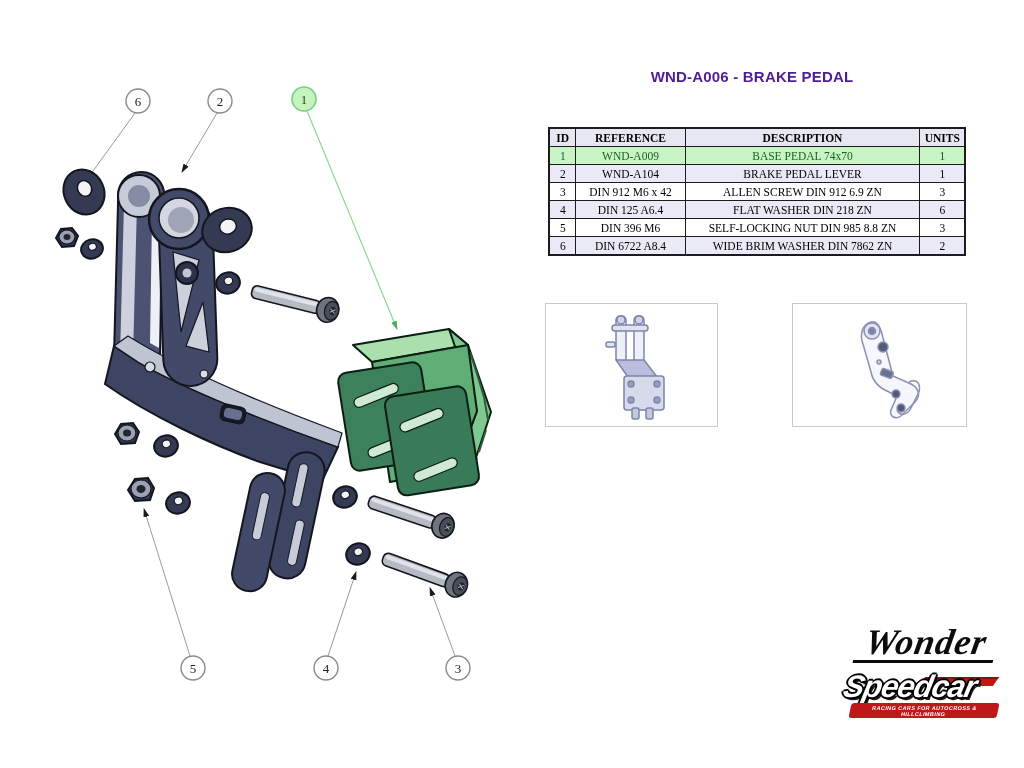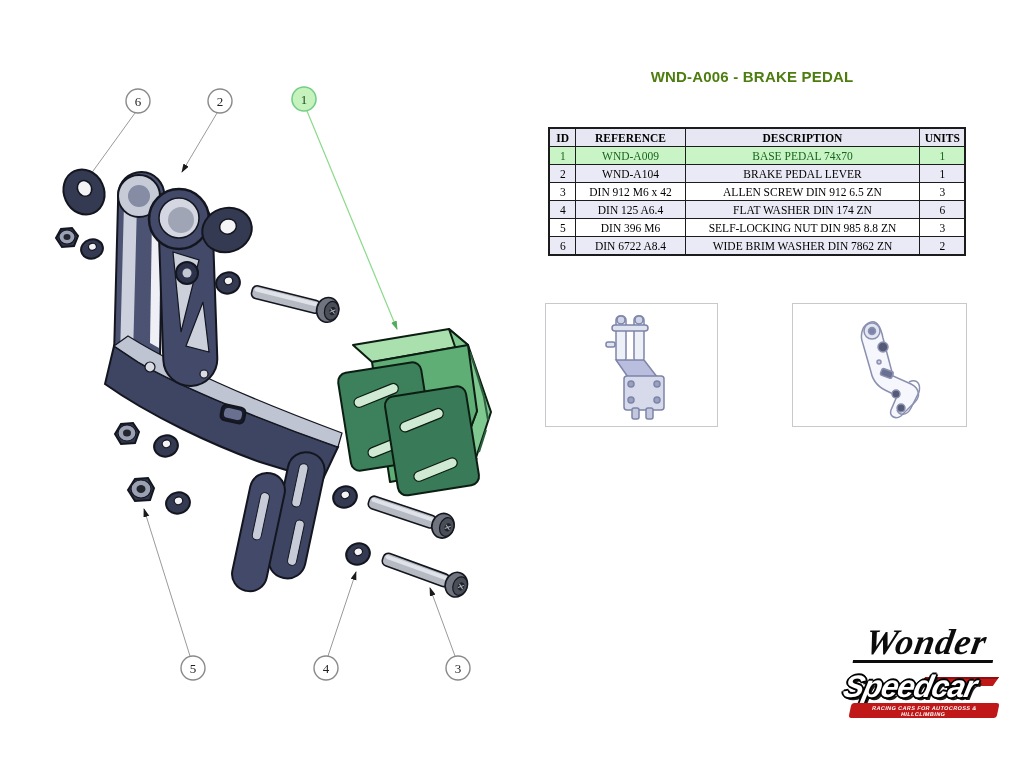--- a/index.html
+++ b/index.html
@@ -1,21 +1,21 @@
 <!DOCTYPE html>
 <html><head>
 <meta charset="utf-8">
 <style>
   html,body{margin:0;padding:0;background:#fff;}
   .canvas{position:relative;width:1024px;height:768px;background:#ffffff;overflow:hidden;
           font-family:"Liberation Serif",serif;color:#000;}
   
   .doc-title{position:absolute;left:540px;top:68px;width:424px;text-align:center;
              font-family:"Liberation Sans",sans-serif;font-weight:bold;font-size:15px;
-             letter-spacing:.2px;color:#4d7c0f;}
+             letter-spacing:.2px;color:#4c1d95;}
   
   .bom{position:absolute;left:548px;top:127px;width:416px;border-collapse:collapse;
        border:2px solid #1c1c1c;font-size:11.5px;table-layout:fixed;}
   .bom th,.bom td{border:1px solid #1c1c1c;padding:1px 4px 1px 5px;height:15px;
                   text-align:center;white-space:nowrap;overflow:hidden;}
   .bom thead th{background:#e7e7f3;font-weight:bold;}
   .bom tbody tr:nth-child(2n) td{background:#eaeaf6;}
   .bom tbody tr:nth-child(2n+1) td{background:#ffffff;}
   .bom tbody tr.hl td{background:#c9f4c5;color:#17641e;}
   
@@ -256,27 +256,27 @@
       </tr>
       <tr>
         <td>2</td>
         <td>WND-A104</td>
         <td>BRAKE PEDAL LEVER</td>
         <td>1</td>
       </tr>
       <tr>
         <td>3</td>
         <td>DIN 912 M6 x 42</td>
-        <td>ALLEN SCREW DIN 912 6.5 ZN</td>
+        <td>ALLEN SCREW DIN 912 6.9 ZN</td>
         <td>3</td>
       </tr>
       <tr>
         <td>4</td>
         <td>DIN 125 A6.4</td>
-        <td>FLAT WASHER DIN 174 ZN</td>
+        <td>FLAT WASHER DIN 218 ZN</td>
         <td>6</td>
       </tr>
       <tr>
         <td>5</td>
         <td>DIN 396 M6</td>
         <td>SELF-LOCKING NUT DIN 985 8.8 ZN</td>
         <td>3</td>
       </tr>
       <tr>
         <td>6</td>

